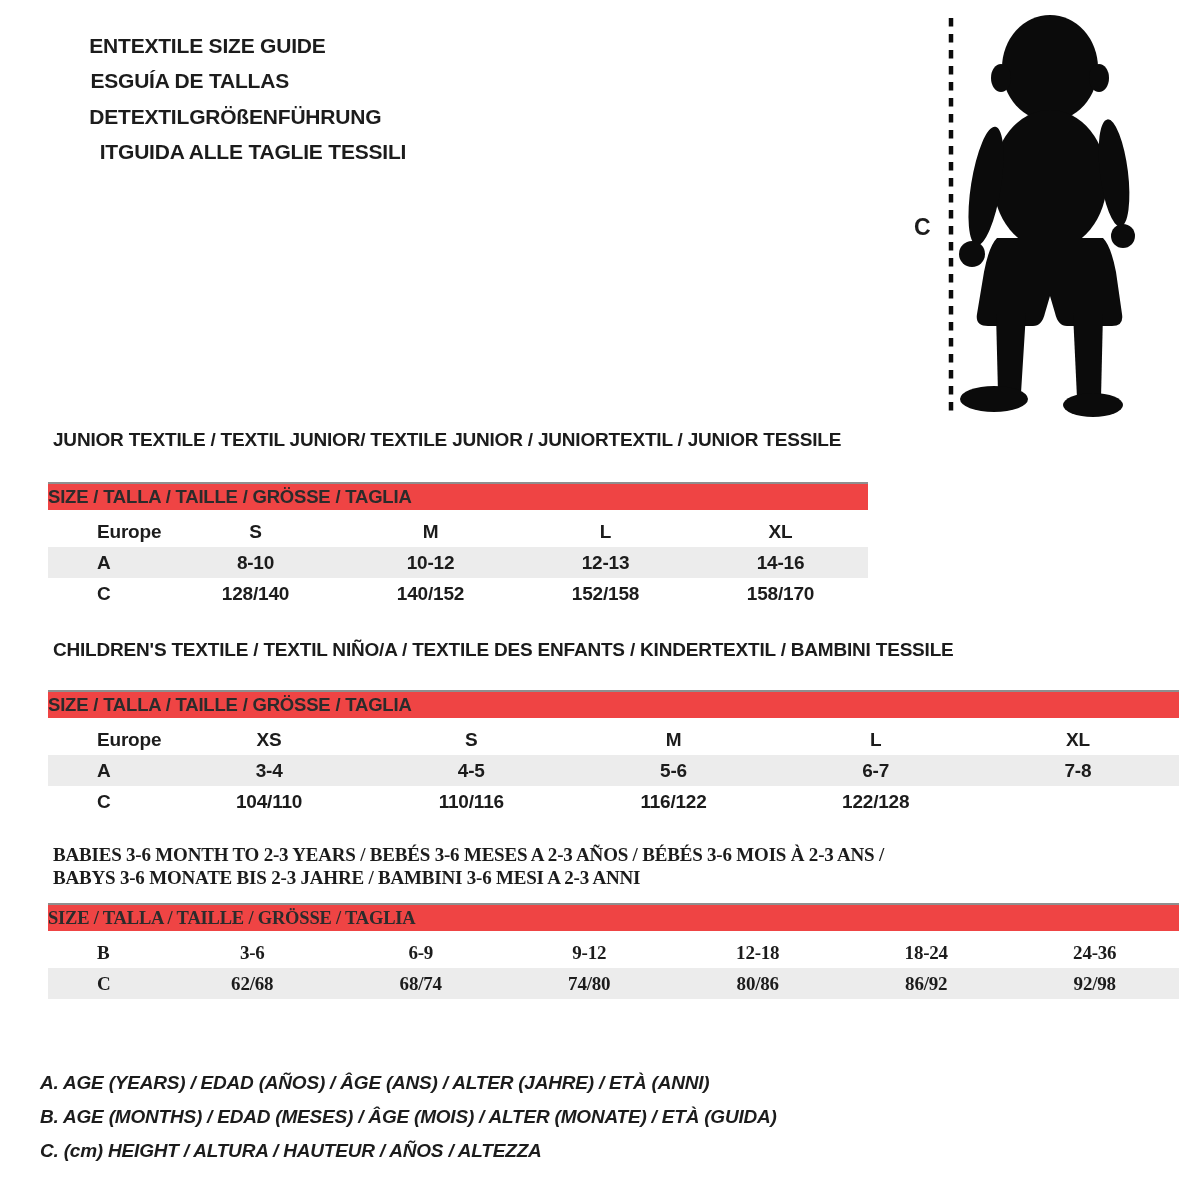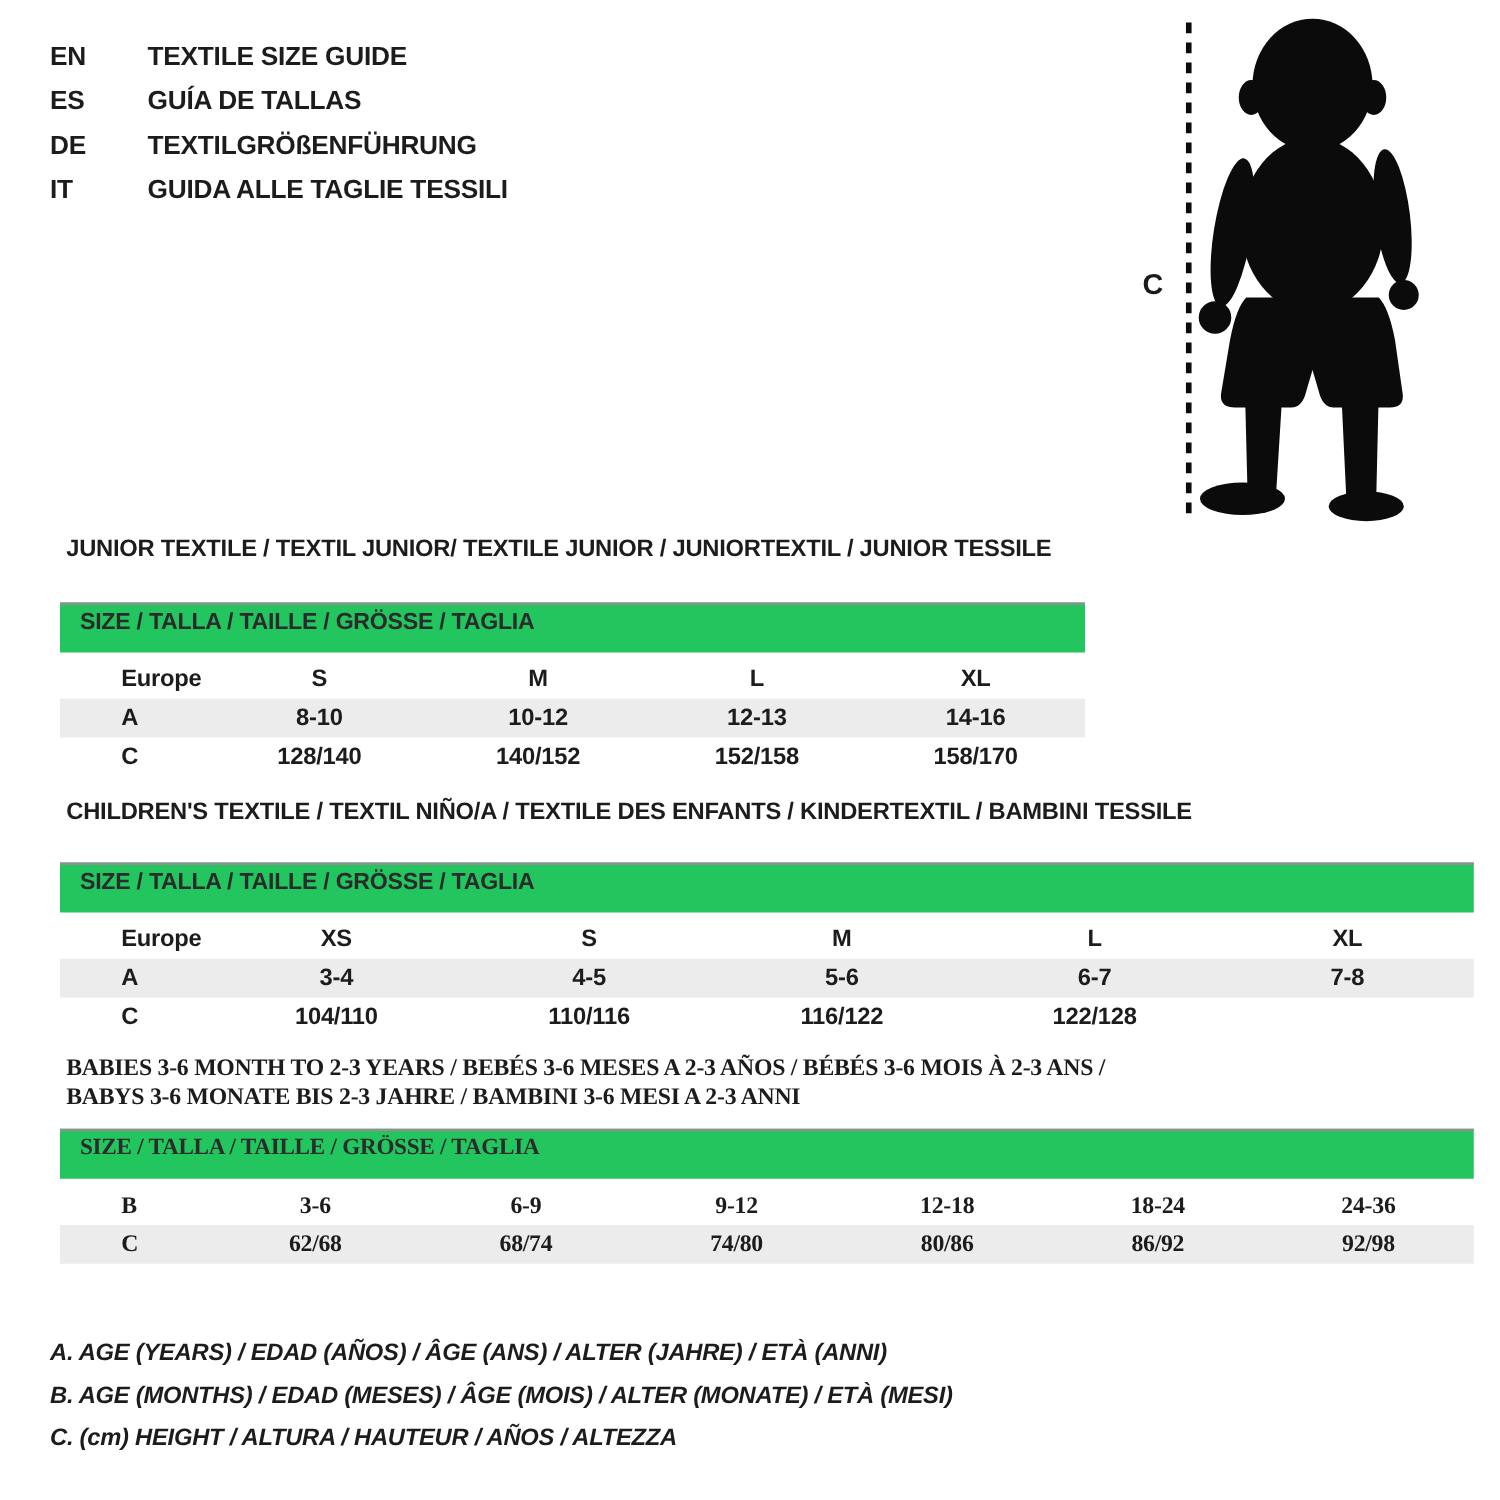--- a/index.html
+++ b/index.html
@@ -8,44 +8,44 @@
     position:relative;
     font-family:"Liberation Sans", sans-serif;
     font-weight:bold;
     color:#1c1c1c;
     letter-spacing:-0.2px;
     overflow:hidden;
   }
 
   
   .lang-block { position:absolute; left:40px; top:28px; }
-  .lang-row { display:flex; height:35.5px; align-items:center; font-size:21px; }
+  .lang-row { display:flex; height:35.5px; align-items:center; font-size:21px;text-align:right; }
   .lang-code { width:78px; }
   .lang-title { white-space:nowrap; }
 
   
   .figure-area { position:absolute; left:900px; top:8px; width:255px; height:415px; }
   .figure-area svg { display:block; }
   .height-label { position:absolute; left:14px; top:206px; font-size:23px; }
 
   
   .section { position:absolute; left:48px; }
   .section-junior   { top:428px; width:820px; }
   .section-children { top:638px; width:1131px; }
   .section-babies   { top:843px; width:1131px;font-family:Liberation Serif, serif; }
 
   .section-title { font-size:19px; line-height:23px; padding-left:5px; white-space:pre-line; }
 
   .size-bar {
-    height:40px; line-height:26px;
-    background:#22c55e;
+    height:28px; line-height:26px;
+    background:#ef4444;
     border-top:2px solid #8f8f8f;
     color:#2b2b2b;
     font-size:18.5px;
-    padding-left:16px;
+    padding-left:0;
   }
   .bar-junior   { margin-top:31px; }
   .bar-children { margin-top:29px; }
   .bar-babies   { margin-top:14px; }
 
   .t-rows { margin-top:6px; }
   .t-row { display:grid; height:31px; line-height:31px; font-size:19px; }
   .cols4 { grid-template-columns:120px repeat(4,1fr); }
   .cols5 { grid-template-columns:120px repeat(5,1fr); }
   .cols6 { grid-template-columns:120px repeat(6,1fr); }
@@ -189,15 +189,15 @@
       <span class="cell">74/80</span>
       <span class="cell">80/86</span>
       <span class="cell">86/92</span>
       <span class="cell">92/98</span>
     </div>
   </div>
 </div>
 
 <div class="legend">
   <div class="legend-line">A. AGE (YEARS) / EDAD (AÑOS) / ÂGE (ANS) / ALTER (JAHRE) / ETÀ (ANNI)</div>
-  <div class="legend-line">B. AGE (MONTHS) / EDAD (MESES) / ÂGE (MOIS) / ALTER (MONATE) / ETÀ (MESI)</div>
+  <div class="legend-line">B. AGE (MONTHS) / EDAD (MESES) / ÂGE (MOIS) / ALTER (MONATE) / ETÀ (GUIDA)</div>
   <div class="legend-line">C. (cm) HEIGHT / ALTURA / HAUTEUR / AÑOS / ALTEZZA</div>
 </div>
 
 </body></html>

